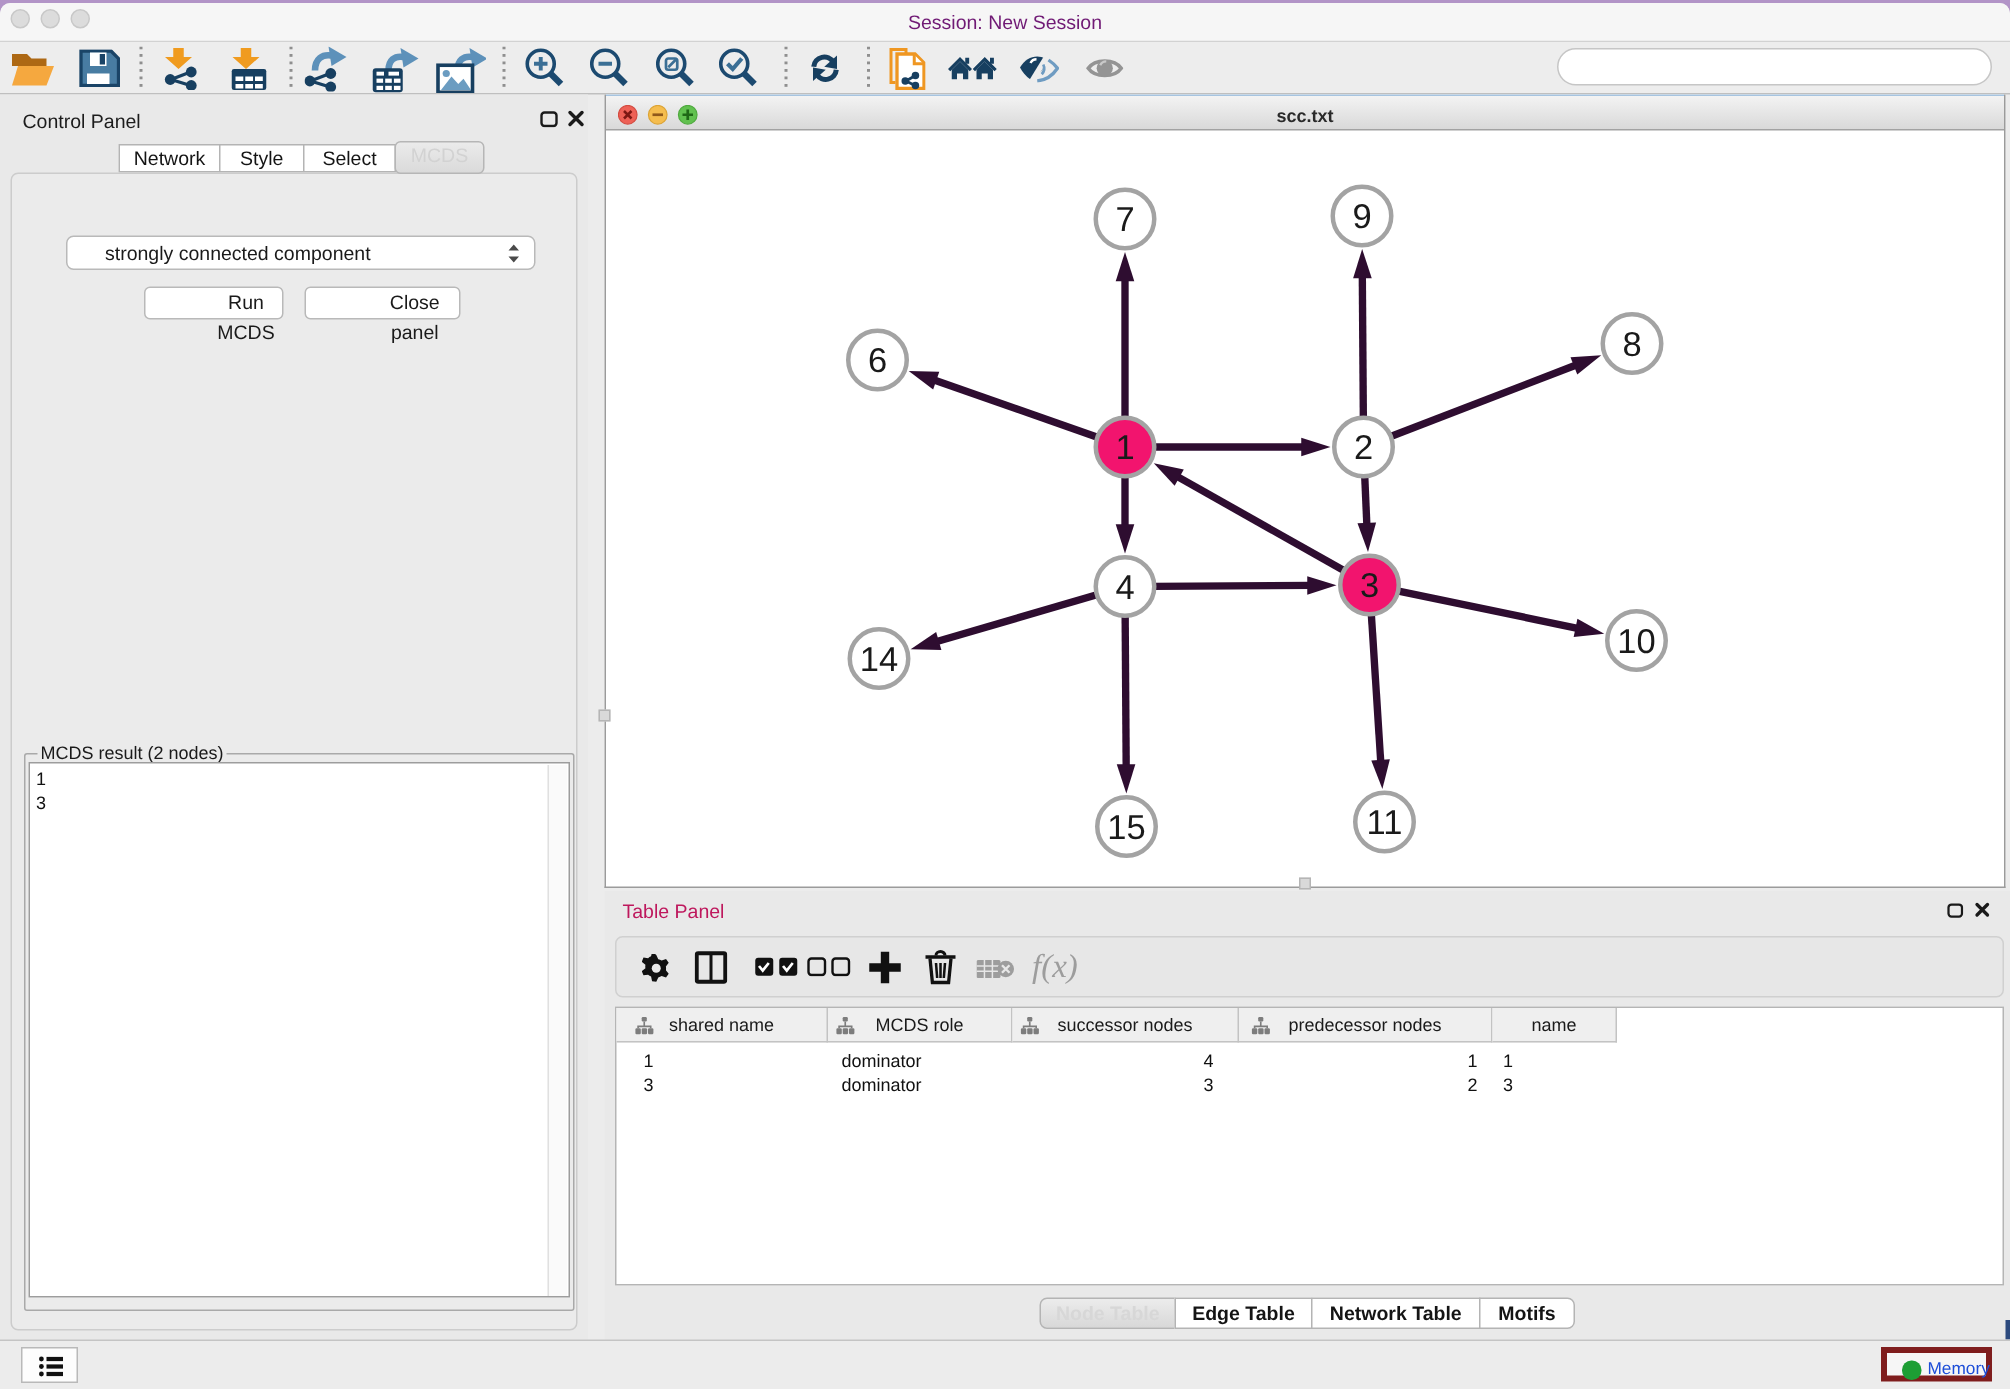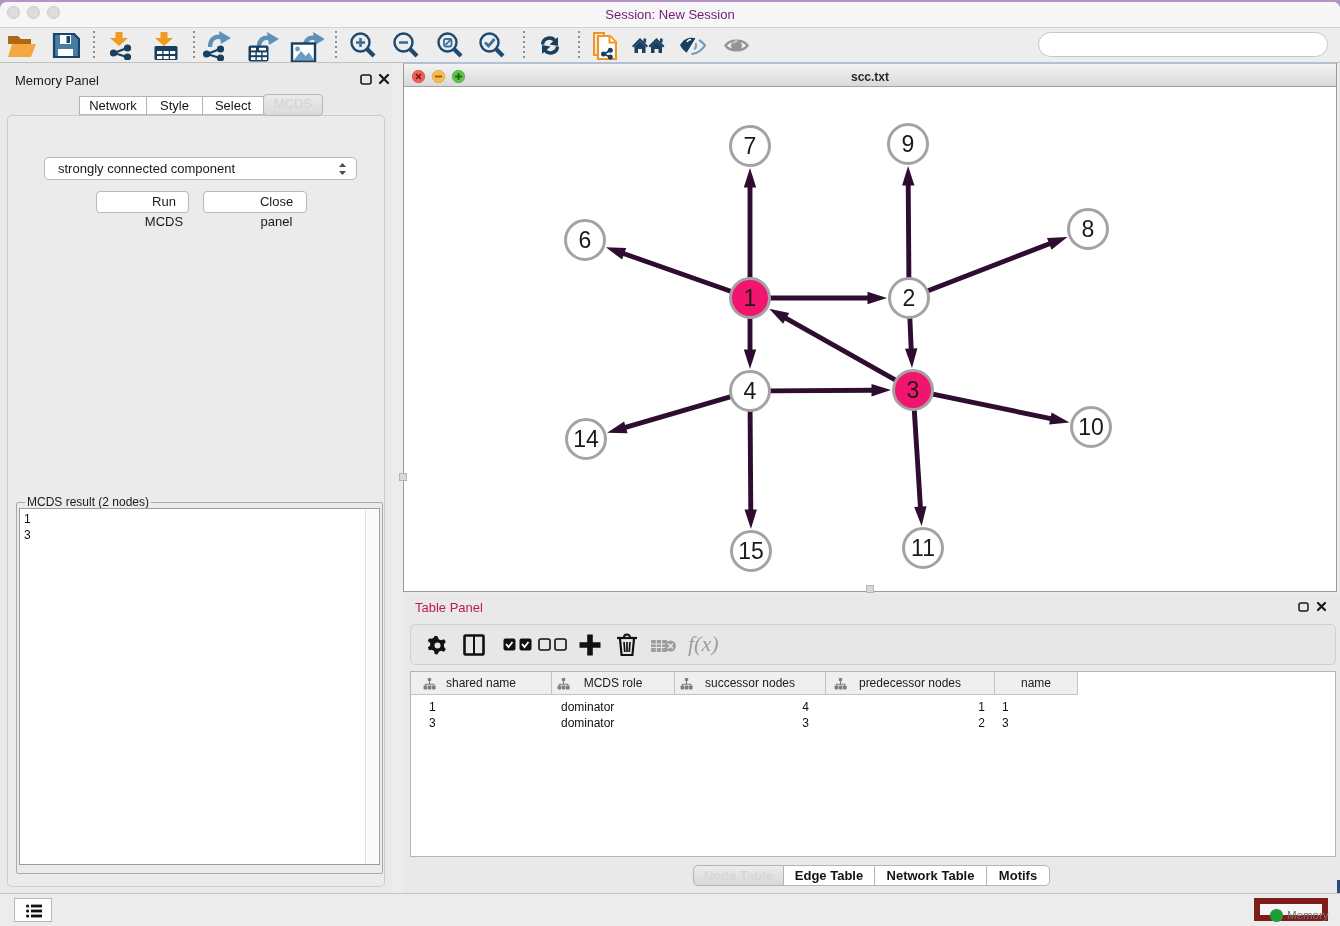--- a/index.html
+++ b/index.html
@@ -16,21 +16,21 @@
 .ticon { position:absolute; top:1px; }
 #searchbox { position:absolute; left:1038px; top:4px; width:290px; height:25px; background:#ffffff; border:1px solid #c6c6c6; border-radius:13px; }
 
 #ctrl { position:absolute; left:0; top:61px; width:392px; height:830px; background:#e9e9e9; }
 #ctrl-title { position:absolute; left:15px; top:10px; font-size:13px; color:#1c1c1c; }
 #cp-inner { position:absolute; left:7px; top:52px; width:378px; height:772px; background:#ebebeb; border:1px solid #cccccc; border-radius:5px; }
 #cp-tabs { position:absolute; left:79px; top:33px; height:20px; }
 .cptab { position:absolute; top:0; height:19px; background:#ffffff; border:1px solid #b4b4b4; font-size:13px; text-align:center; line-height:18px; color:#141414; }
 .cptab.sel { background:linear-gradient(#ebebeb,#dadada); color:#d2d2d2; border:1px solid #b6b6b6; border-radius:4px; height:22px; top:-2px; }
 #opt-label { position:absolute; left:0; top:75px; width:100%; text-align:center; font-size:13px; color:#1a1a1a; }
-#opt-dd { position:absolute; left:44px; top:94px; width:313px; height:23px; background:#ffffff; border:1px solid #b9b9b9; border-radius:5px; font-size:13px; line-height:21px; color:#1a1a1a; padding-left:13px; }
+#opt-dd { position:absolute; left:44px; top:94px; width:313px; height:23px; background:#ffffff; border:1px solid #b9b9b9; border-radius:5px; font-size:13px; line-height:21px; color:#1a1a1a; padding-left:25px; }
 .btn { position:absolute; top:128px; height:22px; background:#ffffff; border:1px solid #b9b9b9; border-radius:4px; font-size:13px; text-align:center; line-height:20px; color:#1a1a1a;padding-left:43px; }
 #mcds-group { position:absolute; left:16px; top:439px; width:367px; height:372px; border:1px solid #a9a9a9; border-radius:2px; }
 #mcds-legend { position:absolute; left:8px; top:-8px; background:#ebebeb; font-size:12px; color:#1a1a1a; padding:0 2px; }
 #mcds-text { position:absolute; left:2px; top:5px; width:361px; height:357px; background:#ffffff; border:1px solid #9d9d9d; font-size:12px; color:#111; }
 #mcds-scroll { position:absolute; right:1px; top:1px; width:13px; height:354px; background:#fafafa; border-left:1px solid #e0e0e0; }
 
 #netwin { position:absolute; left:403px; top:61px; width:934px; height:529px; background:#ffffff; border:1px solid #9b9b9b; border-top:none; }
 #net-titlebar { position:absolute; left:0; top:0; width:932px; height:24px; background:linear-gradient(#f3f3f3,#d9d9d9); border-bottom:1px solid #a2a2a2; border-top:1px solid #a6c4e0; }
 #net-title { position:absolute; top:6px; left:0; width:100%; text-align:center; font-size:12px; color:#2a2a2a; font-weight:bold;}
 
@@ -39,21 +39,21 @@
 #tp-toolbar { position:absolute; left:7px; top:30px; width:926px; height:41px; background:#e7e7e7; border:1px solid #d0d0d0; border-radius:5px; }
 #tp-table { position:absolute; left:7px; top:77px; width:926px; height:186px; background:#ffffff; border:1px solid #b5b5b5; }
 .th { position:absolute; top:0; height:23px; background:#efefef; border-right:1px solid #c3c3c3; border-bottom:1px solid #c3c3c3; font-size:12px; color:#1a1a1a; text-align:center; line-height:23px; }
 .td { position:absolute; font-size:12px; color:#111; height:16px; line-height:16px; }
 #tp-tabs { position:absolute; left:0; top:271px; width:100%; height:21px; }
 .tptab { position:absolute; top:0; height:21px; background:#ffffff; border:1px solid #b4b4b4; font-size:13px; font-weight:bold; text-align:center; line-height:20px; color:#141414; }
 
 #statusbar { position:absolute; left:0; top:891px; width:1340px; height:33px; background:#ececec; border-top:1px solid #c4c4c4; }
 #listbtn { position:absolute; left:14px; top:4px; width:38px; height:24px; background:#fdfdfd; border:1px solid #b9b9b9; }
 .hico { position:absolute; top:6px; }
-#membtn { position:absolute; left:1254px; top:4px; width:74px; height:23px; background:#f6f6f6; border:6px solid #7f1d1d; font-size:12px; color:#737373;padding-left:26px; }
+#membtn { position:absolute; left:1254px; top:4px; width:74px; height:23px; background:#f6f6f6; border:4px solid #7f1d1d; font-size:12px; color:#1d4ed8;padding-left:26px; }
 svg text { font-family:"Liberation Sans", sans-serif; }
 </style>
 </head>
 <body>
 <div id="win">
   <div id="titlebar">
     <div class="tl" style="left:7px"></div>
     <div class="tl" style="left:27px"></div>
     <div class="tl" style="left:47px"></div>
     <div id="titletext">Session: New Session</div>
@@ -196,21 +196,21 @@
       <path d="M16.5,8 C17.5,10 17.3,12.5 15.5,14.5" fill="none" stroke="#6f9cc2" stroke-width="1.8"></path>
     </svg>
     <svg class="ticon" style="left:724px; top:9px" width="25" height="17" viewBox="0 0 25 17">
       <path d="M1.5,8.5 C6,2 19,2 23.5,8.5 C19,15 6,15 1.5,8.5 z" fill="none" stroke="#949494" stroke-width="2.4"></path>
       <circle cx="12.5" cy="8.5" r="5.4" fill="#949494"></circle>
       <path d="M9.5,6.5 a4.4,4.4 0 0 1 4,-2.6" fill="none" stroke="#c9c9c9" stroke-width="1.6"></path>
     </svg>
     <div id="searchbox"></div>
   </div>
   <div id="ctrl">
-    <div id="ctrl-title">Memory Panel</div>
+    <div id="ctrl-title">Control Panel</div>
     <svg style="position:absolute; left:360px; top:11px" width="12" height="11" viewBox="0 0 12 11">
       <rect x="1" y="1" width="10" height="9" rx="2" fill="none" stroke="#1a1a1a" stroke-width="1.6"></rect>
     </svg>
     <svg style="position:absolute; left:378px; top:10px" width="12" height="12" viewBox="0 0 12 12">
       <path d="M2,2 L10,10 M10,2 L2,10" stroke="#1a1a1a" stroke-width="2.3" stroke-linecap="round"></path>
     </svg>
     <div id="cp-inner"></div>
     <div id="cp-tabs">
       <div class="cptab" style="left:0px; width:68px;">Network</div>
       <div class="cptab" style="left:67px; width:57px;">Style</div>

